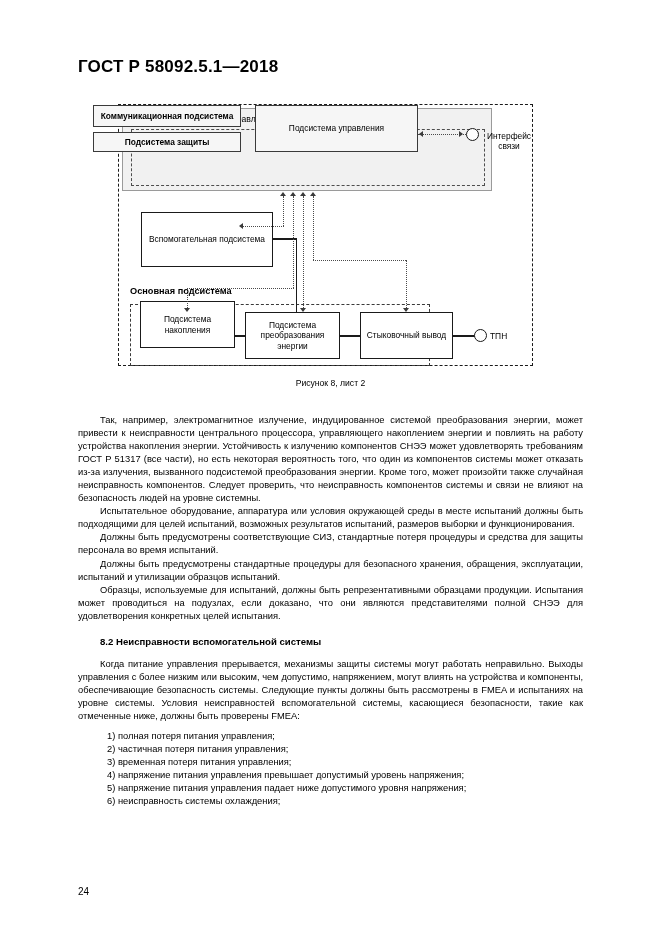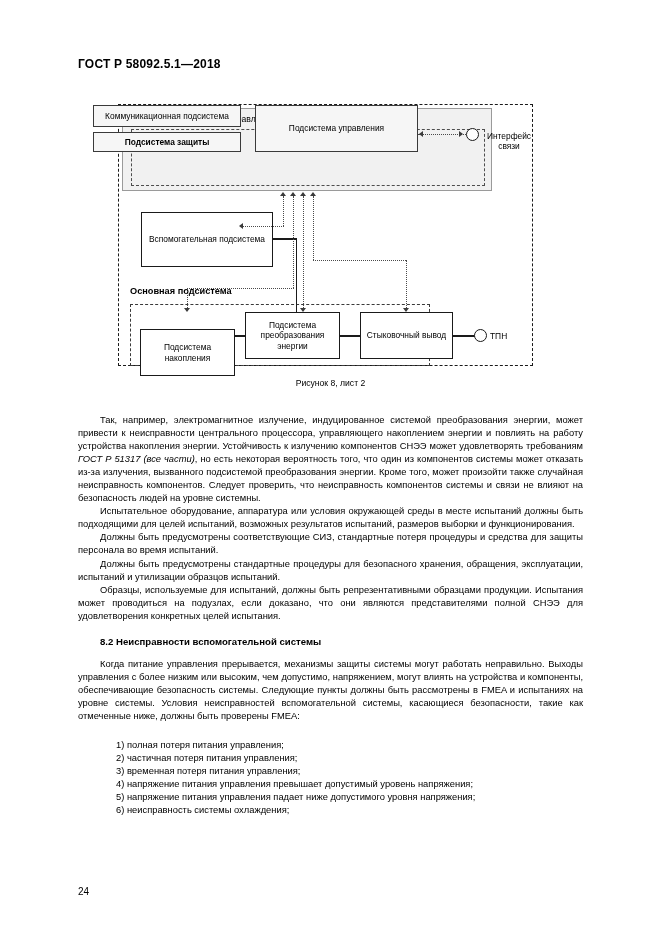--- a/index.html
+++ b/index.html
@@ -19,21 +19,21 @@
   .page {
     position: absolute;
     inset: 0;
   }
 
   
   .doc-header {
     position: absolute;
     left: 78px;
     top: 57px;
-    font-size: 12px;
+    font-size: 17px;
     font-weight: bold;
     letter-spacing: 0.2px;
     white-space: nowrap;
   }
 
   
   .figure-wrap {
     position: absolute;
     left: 78px;
     top: 100px;
@@ -89,21 +89,21 @@
     align-items: center;
     justify-content: center;
     text-align: center;
     font-size: 8.4px;
     line-height: 1.22;
     padding: 1px 3px;
   }
   .bx.thick { border: 1.4px solid #1a1a1a; }
   .bx.shaded { background: #f6f6f6; }
 
-  .bx-comm   { left: 15px;  top: 5px;   width: 148px; height: 22px; }
+  .bx-comm   { left: 15px;  top: 5px;   width: 148px; height: 22px; font-weight: bold; }
   .bx-prot   { left: 15px;  top: 32px;  width: 148px; height: 20px; font-weight: bold; }
   .bx-ctrlsub{ left: 177px; top: 5px;   width: 163px; height: 47px; }
 
   .bx-aux    { left: 63px;  top: 112px; width: 132px; height: 55px; }
 
   
   .main-group {
     position: absolute;
     left: 52px;
     top: 204px;
@@ -114,21 +114,21 @@
   }
   .main-group-title {
     position: absolute;
     left: 52px;
     top: 186px;
     font-size: 9.2px;
     white-space: nowrap;
     font-weight: bold;
   }
 
-  .bx-store  { left: 62px;  top: 229px; width: 95px;  height: 47px; }
+  .bx-store  { left: 62px;  top: 201px; width: 95px;  height: 47px; }
   .bx-conv   { left: 167px; top: 212px; width: 95px;  height: 47px; }
   .bx-dock   { left: 282px; top: 212px; width: 93px;  height: 47px; }
 
   
   .line {
     position: absolute;
     background: #1a1a1a;
   }
   .line.h { height: 1.6px; }
   .line.v { width: 1.6px; }
@@ -209,34 +209,34 @@
     width: 505px;
     font-size: 9.35px;
     line-height: 13.05px;
     text-align: justify;
     text-justify: inter-word;
   }
   .body-text p {
     margin: 0;
     text-indent: 22px;
   }
-  .body-text .ital { font-style: italic; }
+  .body-text .ital { }
 
   .section-head {
     margin: 0;
     font-size: 9.6px;
     font-weight: bold;
     text-indent: 22px;
     padding-top: 12px;
     padding-bottom: 10px;
     text-align: left;
   }
 
   .num-list {
-    margin: 16px;
+    margin: 7px;
     padding: 0;
     list-style: none;
     text-align: left;
   }
   .num-list li {
     text-indent: 22px;
     font-size: 9.35px;
     line-height: 13.05px;
   }
 

